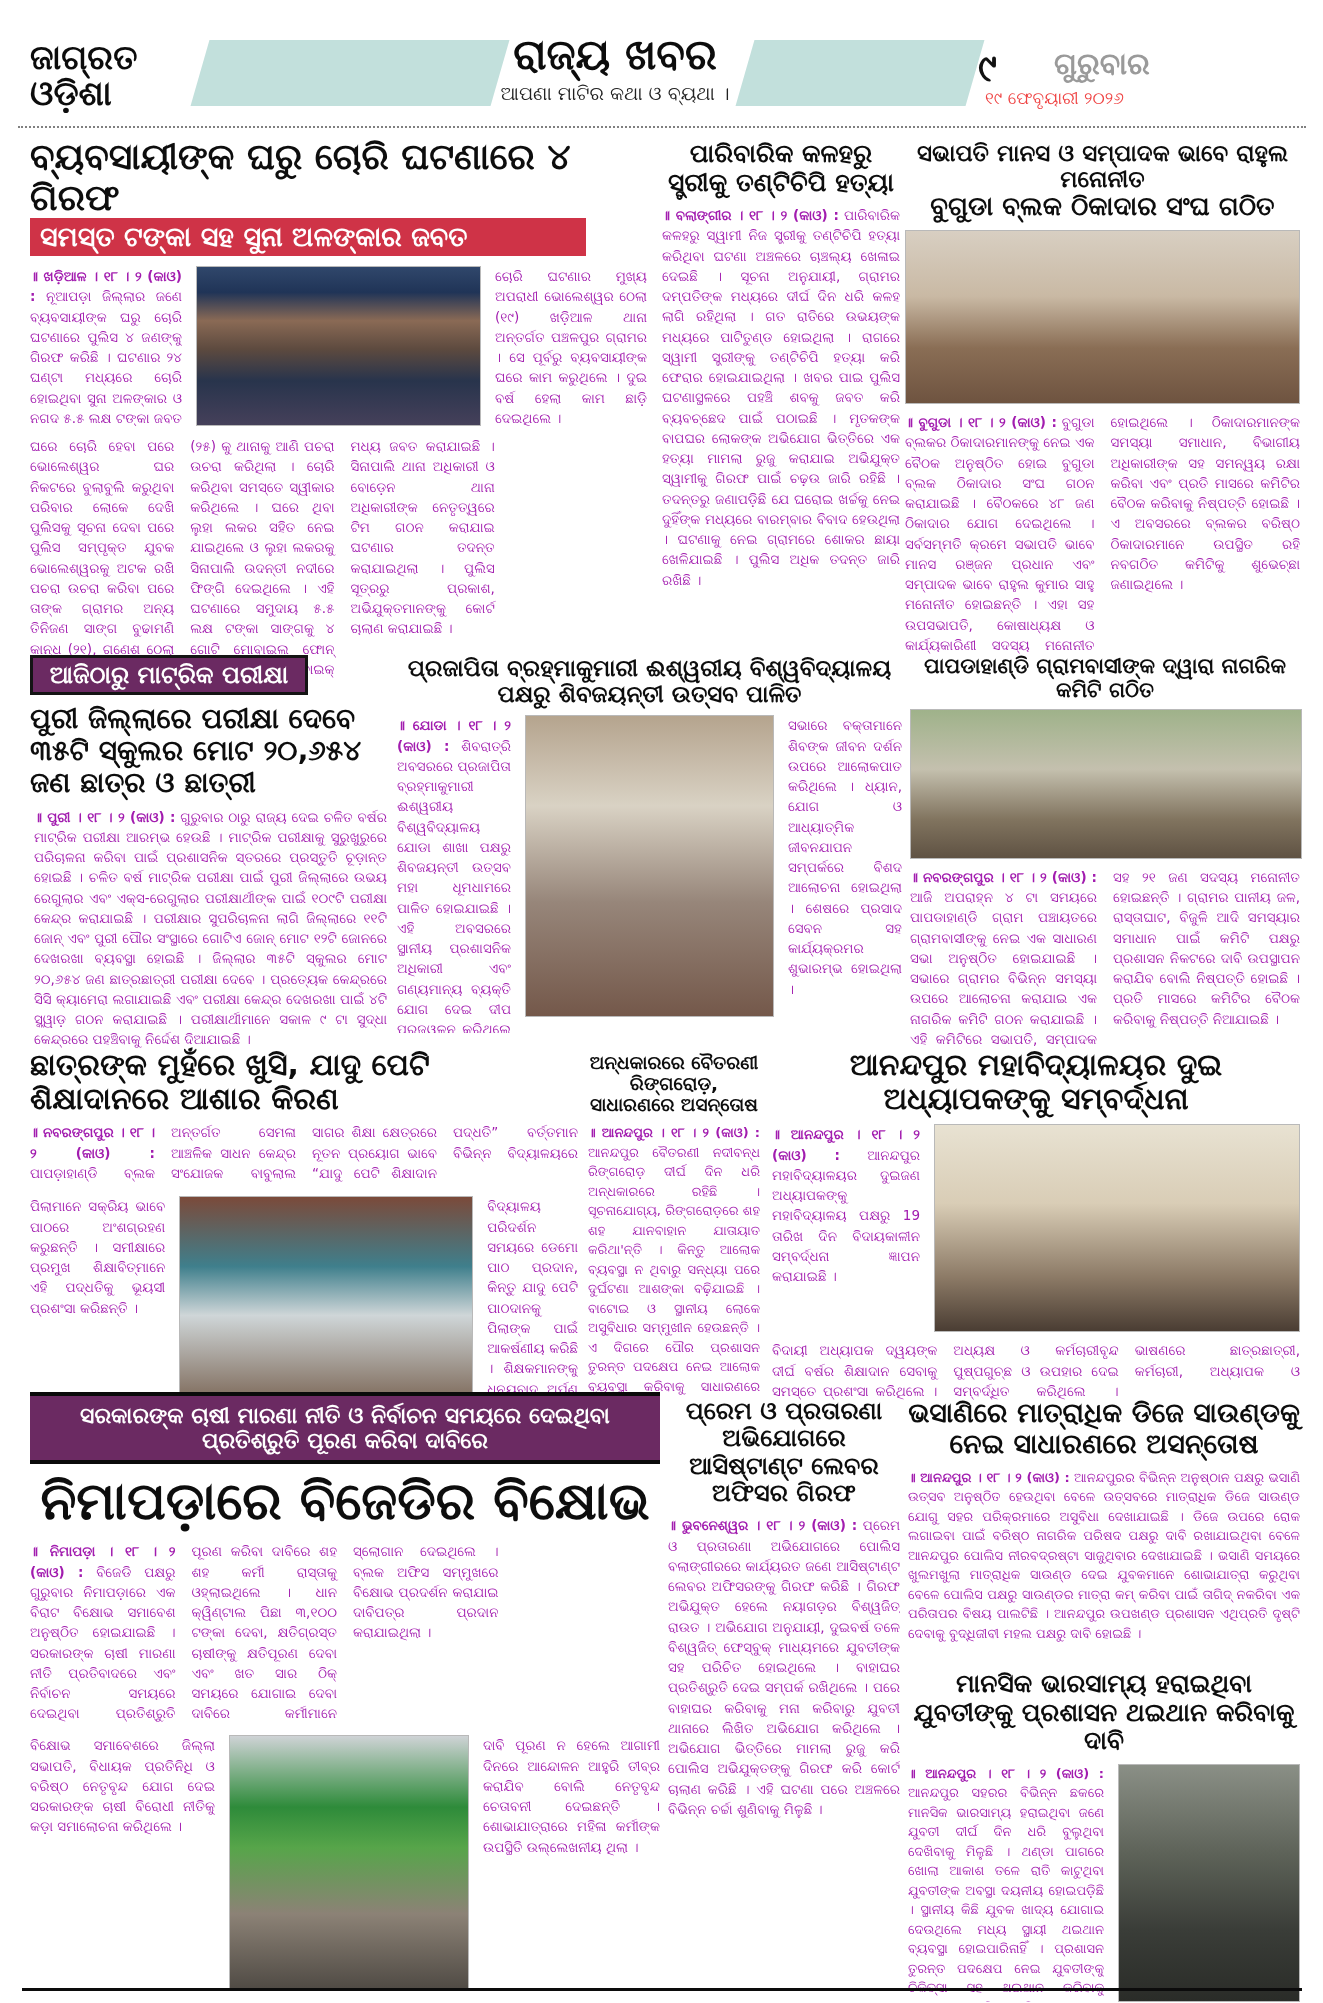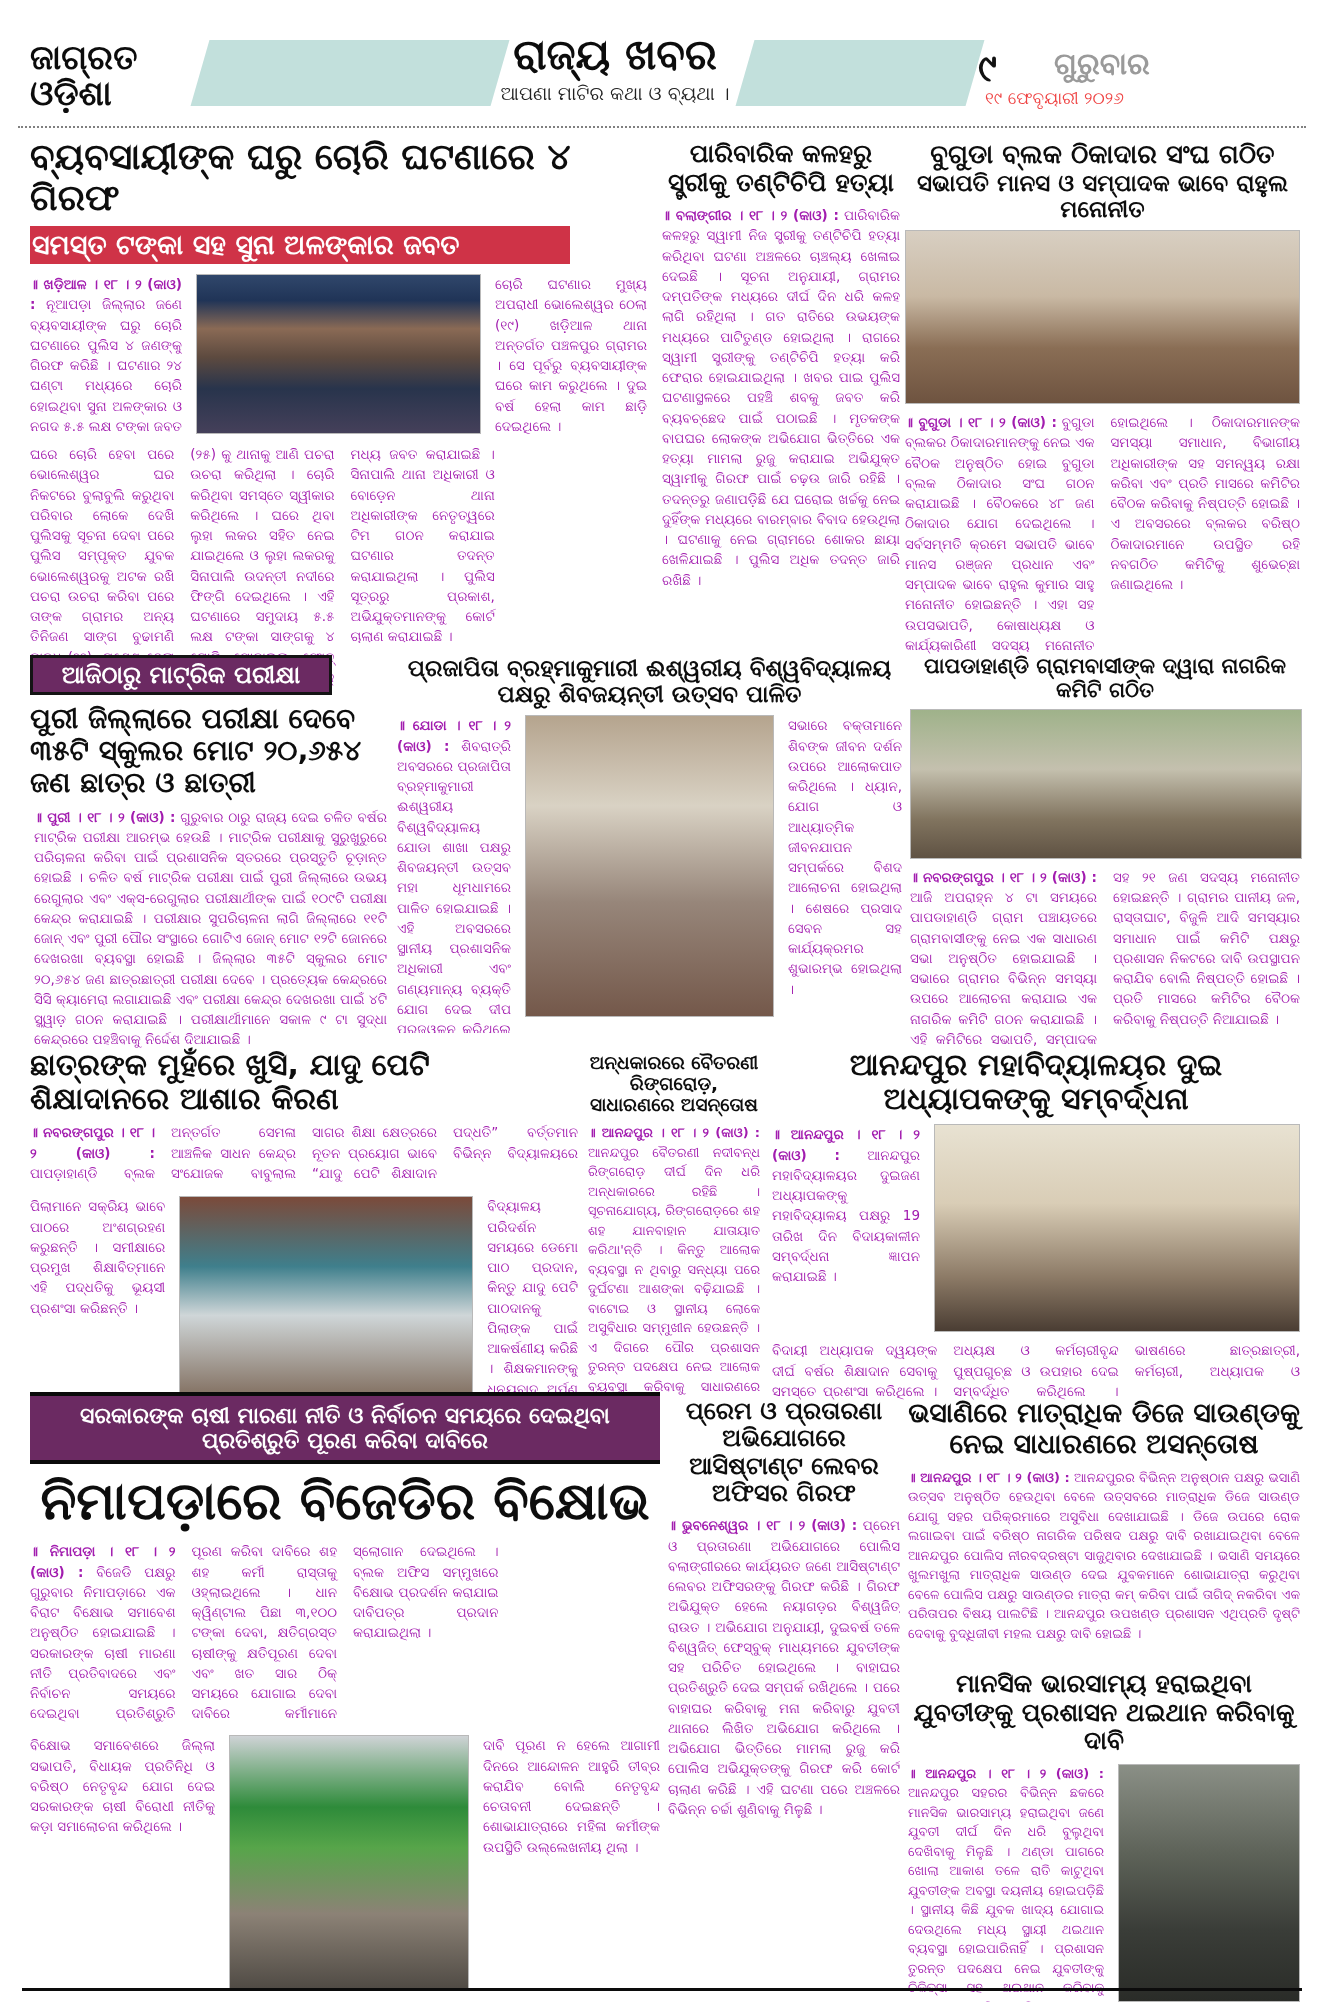--- a/index.html
+++ b/index.html
@@ -36,28 +36,28 @@
   .ph-contractor{background:linear-gradient(180deg,#d8cfc2 0%,#c9b9a4 38%,#8a6e55 68%,#6e5340 100%);}
   .ph-shiva{background:linear-gradient(180deg,#b5a48e 0%,#d9d2c4 30%,#97867a 62%,#74584a 100%);}
   .ph-citizens{background:linear-gradient(180deg,#9fb28a 0%,#c4c0ae 40%,#81745f 74%,#5f5243 100%);}
   .ph-magic{background:linear-gradient(180deg,#7b4a3a 0%,#3f7f8c 34%,#cfd6d8 58%,#7e6a5a 100%);}
   .ph-felicitation{background:linear-gradient(180deg,#e8e2d2 0%,#d9cdb6 38%,#8c7a66 74%,#4a3d33 100%);}
   .ph-bjd{background:linear-gradient(180deg,#cfd3d6 0%,#2e8b3a 28%,#57a54a 44%,#8c8276 70%,#4f4a44 100%);}
   .ph-woman{background:linear-gradient(180deg,#8a8f86 0%,#5d6258 38%,#3a3d38 70%,#2a2c28 100%);}
   
   #a1{left:30px;top:136px;width:625px;height:508px;}
   #a1-head{font-size:36px;}
-  #a1-band{margin-top:8px;width:536px;font-size:27px;padding:3px 2px;}
+  #a1-band{width:536px;font-size:27px;padding:3px 10px;}
   #a2{left:662px;top:140px;width:238px;height:502px;}
   #a2-head{font-size:25px;}
   #a3{left:905px;top:140px;width:395px;height:502px;}
   #a3-head1{font-size:26px;}
   #a3-head2{font-size:23px;}
   #b1{left:30px;top:655px;width:357px;height:385px;}
-  #b1-label{width:272px;font-size:24px;padding:3px 12px;}
+  #b1-label{width:272px;font-size:24px;padding:3px 0;}
   #b1-head{font-size:28px;margin-top:8px;}
   #b2{left:397px;top:655px;width:505px;height:385px;}
   #b2-head{font-size:23px;}
   #b3{left:910px;top:655px;width:390px;height:385px;}
   #b3-head{font-size:21px;}
   #c1{left:30px;top:1048px;width:548px;height:340px;}
   #c1-head{font-size:30px;}
   #c2{left:588px;top:1052px;width:172px;height:336px;}
   #c2-head{font-size:18.5px;}
   #c3{left:772px;top:1048px;width:528px;height:340px;}
@@ -103,22 +103,22 @@
 
   <div class="abs" id="a2">
     <div class="news-head center" id="a2-head">ପାରିବାରିକ କଳହରୁ ସ୍ତ୍ରୀକୁ ତଣ୍ଟିଚିପି ହତ୍ୟା</div>
     <p class="bt" style="margin:8px 0 0 0;height:426px;">
       <span class="dl">॥ ବଲାଙ୍ଗୀର । ୧୮ । ୨ (କାଓ) :</span>
       <span>ପାରିବାରିକ କଳହରୁ ସ୍ୱାମୀ ନିଜ ସ୍ତ୍ରୀକୁ ତଣ୍ଟିଚିପି ହତ୍ୟା କରିଥିବା ଘଟଣା ଅଞ୍ଚଳରେ ଚାଞ୍ଚଲ୍ୟ ଖେଳାଇ ଦେଇଛି । ସୂଚନା ଅନୁଯାୟୀ, ଗ୍ରାମର ଦମ୍ପତିଙ୍କ ମଧ୍ୟରେ ଦୀର୍ଘ ଦିନ ଧରି କଳହ ଲାଗି ରହିଥିଲା । ଗତ ରାତିରେ ଉଭୟଙ୍କ ମଧ୍ୟରେ ପାଟିତୁଣ୍ଡ ହୋଇଥିଲା । ରାଗରେ ସ୍ୱାମୀ ସ୍ତ୍ରୀଙ୍କୁ ତଣ୍ଟିଚିପି ହତ୍ୟା କରି ଫେରାର ହୋଇଯାଇଥିଲା । ଖବର ପାଇ ପୁଲିସ ଘଟଣାସ୍ଥଳରେ ପହଞ୍ଚି ଶବକୁ ଜବତ କରି ବ୍ୟବଚ୍ଛେଦ ପାଇଁ ପଠାଇଛି । ମୃତକଙ୍କ ବାପଘର ଲୋକଙ୍କ ଅଭିଯୋଗ ଭିତ୍ତିରେ ଏକ ହତ୍ୟା ମାମଲା ରୁଜୁ କରାଯାଇ ଅଭିଯୁକ୍ତ ସ୍ୱାମୀକୁ ଗିରଫ ପାଇଁ ଚଢ଼ଉ ଜାରି ରହିଛି । ତଦନ୍ତରୁ ଜଣାପଡ଼ିଛି ଯେ ଘରୋଇ ଖର୍ଚ୍ଚକୁ ନେଇ ଦୁହିଁଙ୍କ ମଧ୍ୟରେ ବାରମ୍ବାର ବିବାଦ ହେଉଥିଲା । ଘଟଣାକୁ ନେଇ ଗ୍ରାମରେ ଶୋକର ଛାୟା ଖେଳିଯାଇଛି । ପୁଲିସ ଅଧିକ ତଦନ୍ତ ଜାରି ରଖିଛି ।</span>
     </p>
   </div>
 
   <div class="abs" id="a3">
+    <div class="news-head center" id="a3-head2">ସଭାପତି ମାନସ ଓ ସମ୍ପାଦକ ଭାବେ ରାହୁଲ ମନୋନୀତ</div>
     <div class="news-head center" id="a3-head1">ବୁଗୁଡା ବ୍ଲକ ଠିକାଦାର ସଂଘ ଗଠିତ</div>
-    <div class="news-head center" id="a3-head2">ସଭାପତି ମାନସ ଓ ସମ୍ପାଦକ ଭାବେ ରାହୁଲ ମନୋନୀତ</div>
     <div class="ph ph-contractor" style="width:393px;height:172px;margin-top:8px;"></div>
     <p class="bt c2" style="margin:8px 0 0 0;height:244px;">
       <span class="dl">॥ ବୁଗୁଡା । ୧୮ । ୨ (କାଓ) :</span>
       <span>ବୁଗୁଡା ବ୍ଲକର ଠିକାଦାରମାନଙ୍କୁ ନେଇ ଏକ ବୈଠକ ଅନୁଷ୍ଠିତ ହୋଇ ବୁଗୁଡା ବ୍ଲକ ଠିକାଦାର ସଂଘ ଗଠନ କରାଯାଇଛି । ବୈଠକରେ ୪୮ ଜଣ ଠିକାଦାର ଯୋଗ ଦେଇଥିଲେ । ସର୍ବସମ୍ମତି କ୍ରମେ ସଭାପତି ଭାବେ ମାନସ ରଞ୍ଜନ ପ୍ରଧାନ ଏବଂ ସମ୍ପାଦକ ଭାବେ ରାହୁଲ କୁମାର ସାହୁ ମନୋନୀତ ହୋଇଛନ୍ତି । ଏହା ସହ ଉପସଭାପତି, କୋଷାଧ୍ୟକ୍ଷ ଓ କାର୍ଯ୍ୟକାରିଣୀ ସଦସ୍ୟ ମନୋନୀତ ହୋଇଥିଲେ । ଠିକାଦାରମାନଙ୍କ ସମସ୍ୟା ସମାଧାନ, ବିଭାଗୀୟ ଅଧିକାରୀଙ୍କ ସହ ସମନ୍ୱୟ ରକ୍ଷା କରିବା ଏବଂ ପ୍ରତି ମାସରେ କମିଟିର ବୈଠକ କରିବାକୁ ନିଷ୍ପତ୍ତି ହୋଇଛି । ଏ ଅବସରରେ ବ୍ଲକର ବରିଷ୍ଠ ଠିକାଦାରମାନେ ଉପସ୍ଥିତ ରହି ନବଗଠିତ କମିଟିକୁ ଶୁଭେଚ୍ଛା ଜଣାଇଥିଲେ ।</span>
     </p>
   </div>
 
   <div class="abs" id="b1">
     <div class="plabel center" id="b1-label">ଆଜିଠାରୁ ମାଟ୍ରିକ ପରୀକ୍ଷା</div>
     <div class="news-head" id="b1-head">ପୁରୀ ଜିଲ୍ଲାରେ ପରୀକ୍ଷା ଦେବେ ୩୫ଟି ସ୍କୁଲର ମୋଟ ୨୦,୬୫୪ ଜଣ ଛାତ୍ର ଓ ଛାତ୍ରୀ</div>

